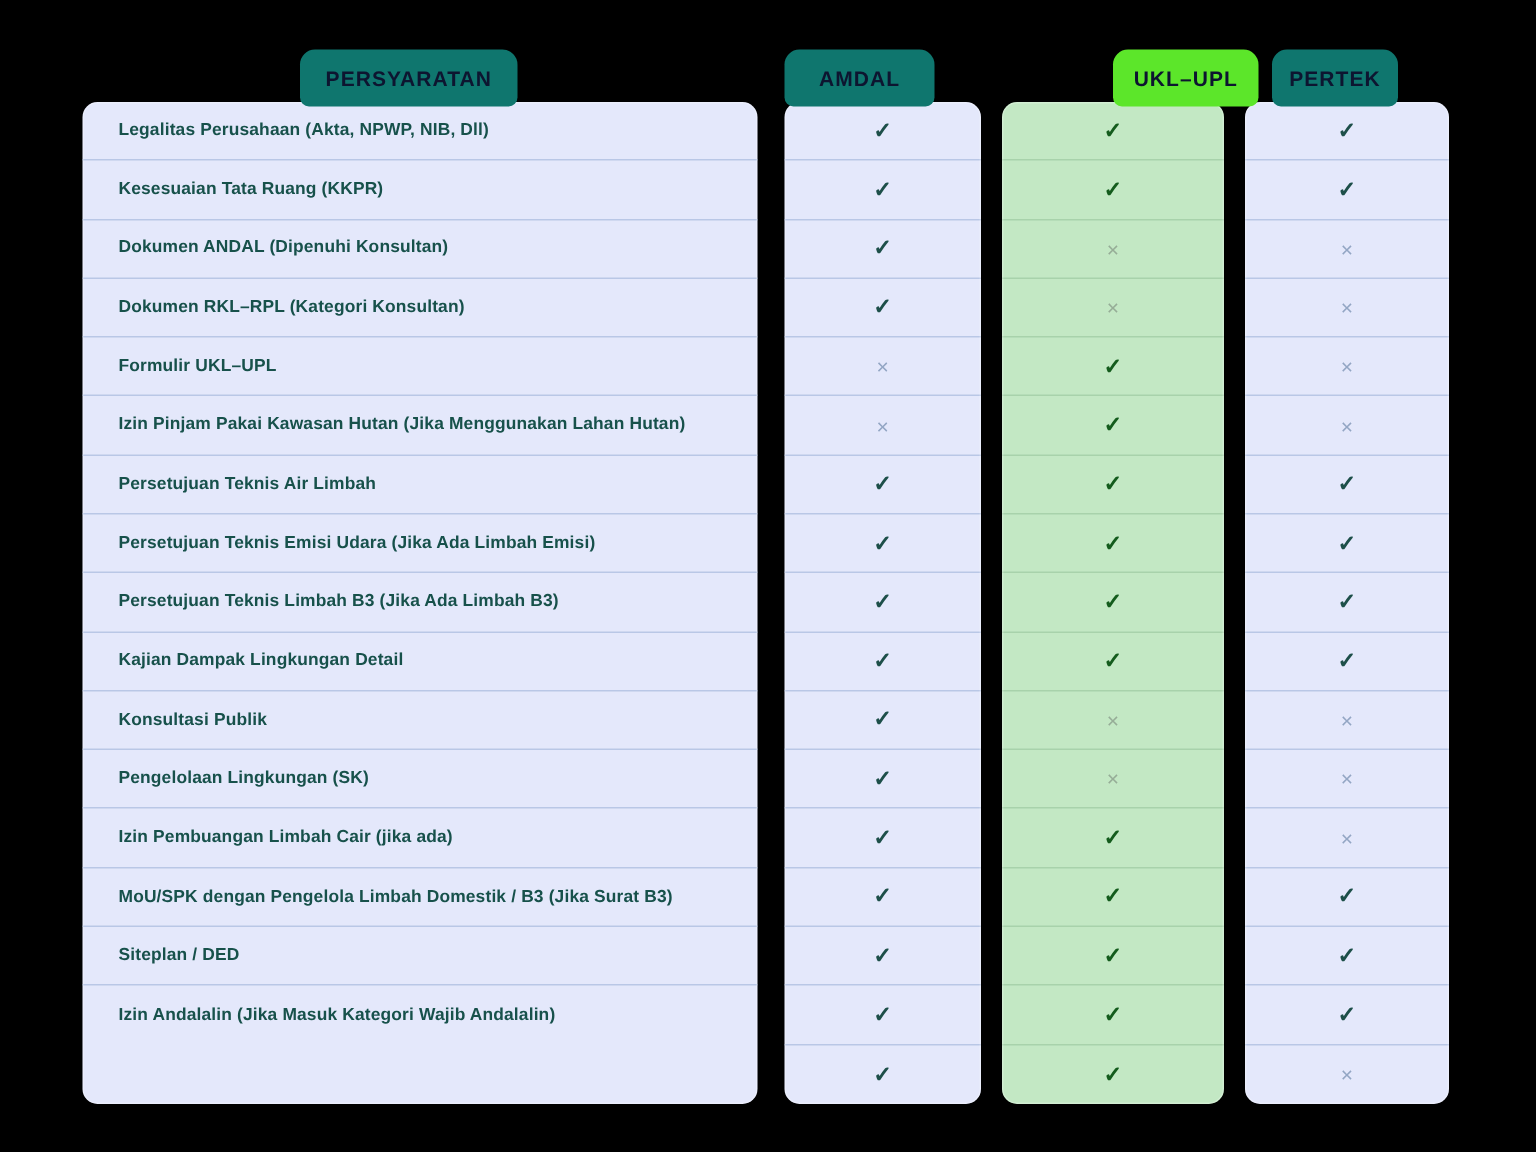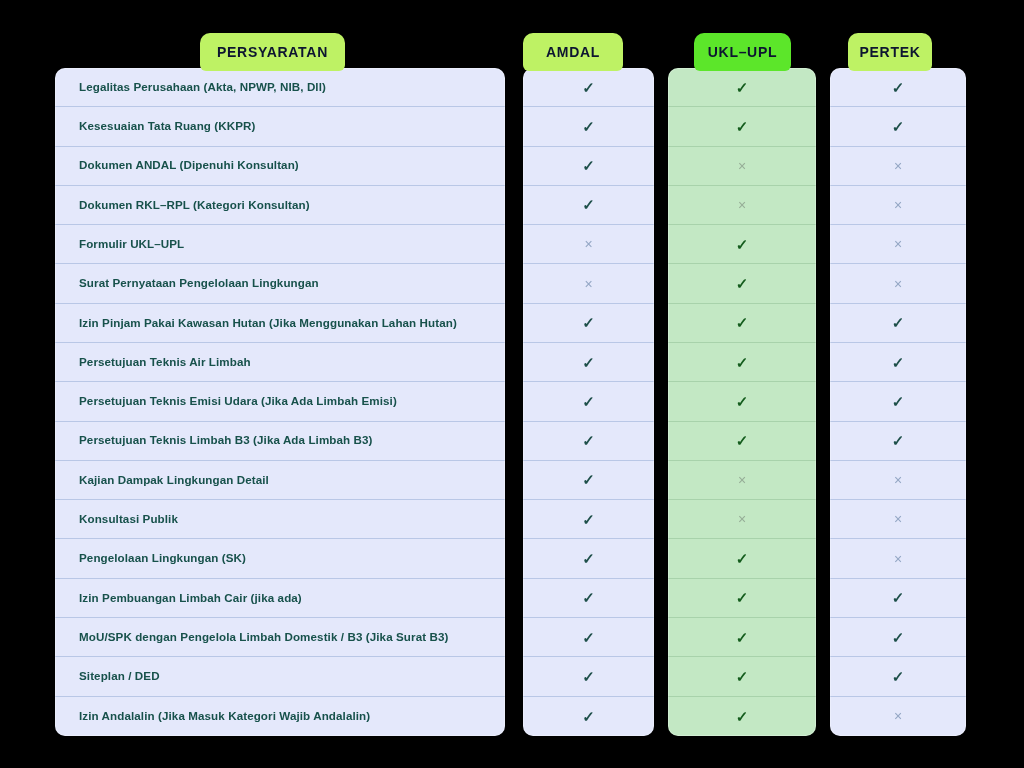--- a/index.html
+++ b/index.html
@@ -26,22 +26,22 @@
     border-radius: 10px 10px 6px 6px;
     display: flex;
     align-items: center;
     justify-content: center;
     font-size: 14px;
     font-weight: 700;
     letter-spacing: 0.7px;
     color: #0d1530;
     z-index: 5;
   }
-  .hdr-blue  { background: #bef264; }
-  .hdr-green { background: #5ce62a; }
+  .hdr-blue  { background: #0f766e; }
+  .hdr-green { background: #5ce62a; margin-left: 48px; }
 
   
   .col-card {
     position: absolute;
     top: 68px;
     height: 668px;
     border-radius: 10px;
     overflow: hidden;
     z-index: 3;
   }
@@ -130,23 +130,20 @@
       <div class="cell">
         <span class="req-text">Dokumen ANDAL (Dipenuhi Konsultan)</span>
       </div>
       <div class="cell">
         <span class="req-text">Dokumen RKL–RPL (Kategori Konsultan)</span>
       </div>
       <div class="cell">
         <span class="req-text">Formulir UKL–UPL</span>
       </div>
       <div class="cell">
-        <span class="req-text">Surat Pernyataan Pengelolaan Lingkungan</span>
-      </div>
-      <div class="cell">
         <span class="req-text">Izin Pinjam Pakai Kawasan Hutan (Jika Menggunakan Lahan Hutan)</span>
       </div>
       <div class="cell">
         <span class="req-text">Persetujuan Teknis Air Limbah</span>
       </div>
       <div class="cell">
         <span class="req-text">Persetujuan Teknis Emisi Udara (Jika Ada Limbah Emisi)</span>
       </div>
       <div class="cell">
         <span class="req-text">Persetujuan Teknis Limbah B3 (Jika Ada Limbah B3)</span>

